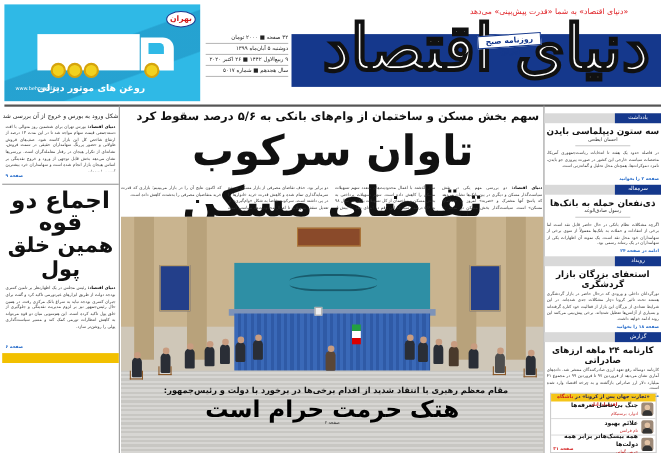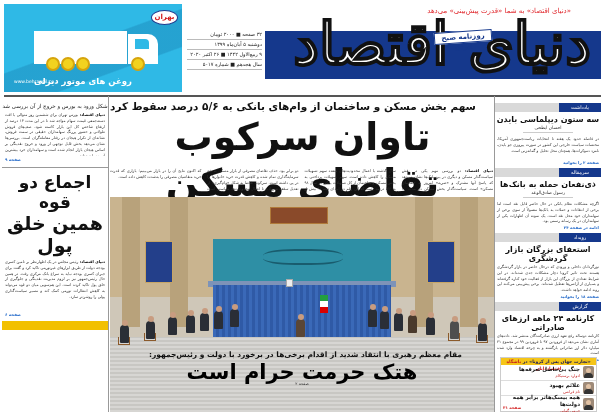--- a/index.html
+++ b/index.html
@@ -26,21 +26,21 @@
   #mast-title { right: 10px; top: 4px; font-family: "DejaVu Serif", serif; font-size: 58px; font-weight: bold; color: #fff;
     -webkit-text-stroke: 2px #111; line-height: 80px; letter-spacing: -2px; }
   #subtitle-badge { left: 434px; top: 31px; width: 58px; height: 12px; background:#fff; border:1.5px solid #15388c; color:#15388c; font-size:7px; font-weight:bold; text-align:center; line-height:10px; transform: rotate(-4deg); }
   #issue-info { left: 187px; top: 30px; width: 75px; }
   #issue-info div { font-size: 5px; line-height: 9.6px; border-bottom: 1px solid #bbb; height: 10px; text-align: right; color:#222; }
 
   
   .rule { background: #555; }
 
   
-  #kicker { left: 110px; top: 100px; width: 380px; text-align:left; font-size: 10.5px; font-weight: bold; }
+  #kicker { left: 110px; top: 100px; width: 380px; text-align:right; font-size: 10.5px; font-weight: bold; }
   #headline { left: 110px; top: 114px; width: 385px; text-align:center; font-size: 38px; font-weight: 900; letter-spacing:-1px; line-height: 46px; }
   #lead { left: 110px; top: 168px; width: 383px; height: 30px; font-size: 3.8px; line-height: 6px; color:#333; column-count: 4; column-gap: 6px; text-align: justify; overflow: hidden; }
   #lead b { color:#000; }
 
   
   #photo { left: 110px; top: 197px; width: 384px; height: 215px; overflow: hidden; background:#cfc7b8; }
   .wall { position:absolute; top:0; height:100px; background:#c9b48f; }
   .pillar { position:absolute; top:0; width:18px; height:130px; background:#b8a27b; }
   .banner-top { position:absolute; left:160px; top:10px; width:58px; height:17px; background:#8a4a2a; border:1.5px solid #b07a3a; }
   .blue-panel { position:absolute; left:103px; top:42px; width:178px; height:42px; background:#2e8fa5; }
@@ -170,21 +170,21 @@
 <div id="photo-ref" class="abs">صفحه ۲</div>
 
 <div id="left-col" class="abs">
   <div class="lc-kicker">شکل ورود به بورس و خروج از آن بررسی شد</div>
   <div class="lc-body" style="height:44px; overflow:hidden;">
     <b>دنیای اقتصاد:</b>
     <span>بورس تهران برای ششمین روز متوالی با افت دسته‌جمعی قیمت سهام مواجه شد تا در این مدت ۱۳ درصد از ارتفاع شاخص کل این بازار کاسته شود. صف‌های فروش طولانی و حضور پررنگ سهامداران حقیقی در سمت فروش، نشانه‌ای از تکرار هیجان در رفتار معامله‌گران است. بررسی‌ها نشان می‌دهد بخش قابل توجهی از ورود و خروج نقدینگی بر اساس هیجان بازار انجام شده است و سهامداران خرد بیشترین آسیب را دیده‌اند.</span>
   </div>
   <div class="ref" style="padding:1px 3px 3px;">صفحه ۹</div>
   <div style="height:1px;background:#999;margin:2px 0 4px;"></div>
-  <div class="lc-big" style="font-size:17px;line-height:20px;">اجماع دو قوه</div>
+  <div class="lc-big" style="font-size:21px;line-height:20px;">اجماع دو قوه</div>
   <div class="lc-big" style="font-size:19px;line-height:22px;">همین خلق پول</div>
   <div class="lc-body" style="height:52px; overflow:hidden;">
     <b>دنیای اقتصاد:</b>
     <span>رئیس مجلس در یک اظهارنظر بر تامین کسری بودجه دولت از طریق ابزارهای غیرتورمی تاکید کرد و گفت برای جبران کسری بودجه نباید به سراغ بانک مرکزی رفت. در همین حال رئیس‌جمهور نیز بر لزوم مدیریت نقدینگی و جلوگیری از خلق پول تاکید کرده است. این هم‌سویی میان دو قوه می‌تواند به کاهش انتظارات تورمی کمک کند و مسیر سیاست‌گذاری پولی را روشن‌تر سازد.</span>
   </div>
   <div class="ref" style="padding:1px 3px 4px;">صفحه ۶</div>
 
   <div id="today-head">
     
     

